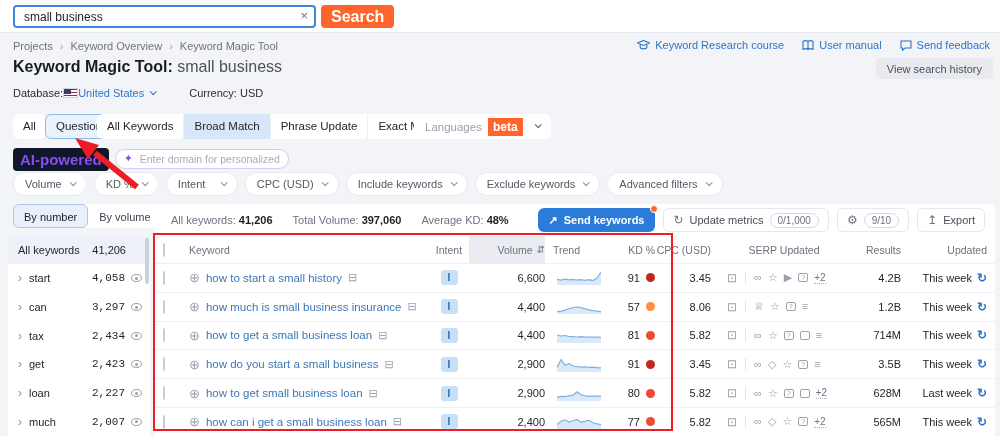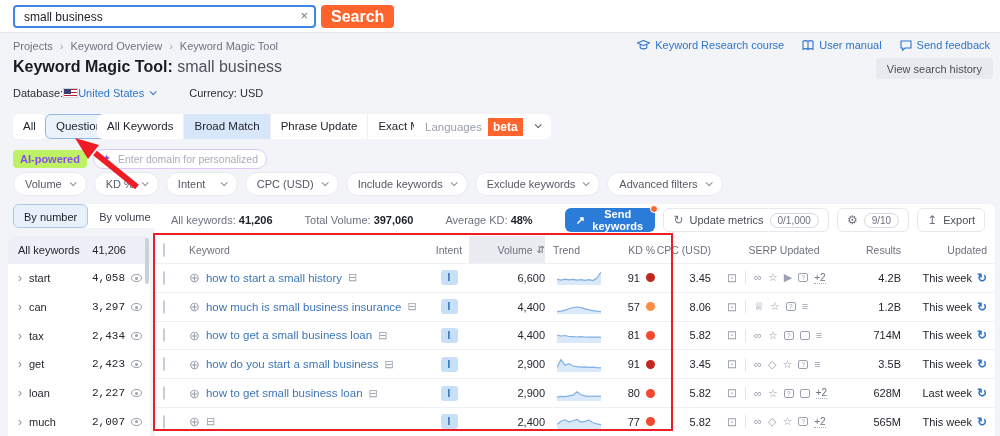--- a/index.html
+++ b/index.html
@@ -40,41 +40,41 @@
   .tab-questions { position:absolute; left:45px; top:0; height:25px; line-height:23px; padding:0 10px; background:#eaf2fc; border:1px solid #8fb9ea; border-radius:6px; cursor:pointer; }
   .tab-group { position:absolute; left:97px; top:0; height:25px; display:flex; background:#fff; border-radius:6px; overflow:hidden; }
   .tab-item { line-height:25px; padding:0 10px; border-right:1px solid #eef0f4; cursor:pointer; white-space:nowrap; }
   .tab-item:last-child { border-right:none; }
   .tab-item.sel { background:#d7e7f9; }
   .tab-lang { position:absolute; left:414px; top:0; height:25px; display:flex; align-items:center; gap:6px; padding:0 11px; background:#fff; border-radius:6px; color:#9aa0ac; cursor:pointer; }
   .beta-badge { background:#ff642d; color:#fff; font-size:12px; font-weight:bold; padding:2px 5px; border-radius:0; }
 
   
   .ai-row { position:absolute; top:149px; left:13px; height:20px; display:flex; align-items:center; gap:6px; }
-  .ai-badge { background:#bef264; color:#8a4bf0; font-size:11px; font-weight:bold; padding:3px 7px; border-radius:4px; }
+  .ai-badge { background:#0f172a; color:#8a4bf0; font-size:15px; font-weight:bold; padding:3px 7px; border-radius:4px; }
   .ai-input-wrap { position:relative; width:174px; height:20px; }
   .ai-input { width:100%; height:100%; border:1px solid #dcc9f8; border-radius:10px; padding:0 8px 0 24px; font-size:10.5px; font-family:inherit; color:#6e7180; outline:none; background:#fff; }
   .ai-input::placeholder { color:#a9adb8; }
   .ai-spark { position:absolute; left:9px; top:3px; color:#8a4bf0; font-size:11px; }
 
   
   .filters-row { position:absolute; top:172px; left:13px; display:flex; gap:7px; font-size:11px; color:#565965; }
   .filter-btn { height:24px; display:flex; align-items:center; padding:0 11px; background:#fff; border:1px solid #e8eaf0; border-radius:12px; cursor:pointer; white-space:nowrap; }
   .filter-btn .chev { color:#8a8f9c; margin-left:8px; }
   .filter-btn.wide { min-width:72px; justify-content:space-between; }
 
   
   .toggle { position:absolute; top:204px; left:13px; height:24px; display:flex; background:#fff; border-radius:6px; font-size:11px; overflow:visible; }
   .toggle-seg { line-height:24px; padding:0 10px; cursor:pointer; color:#3f4250; border:1px solid transparent; border-radius:6px; }
   .toggle-seg.sel { background:#e7f0fb; border-color:#a9c8ec; color:#1c1f27; }
 
   
   .panel { position:absolute; left:155px; top:204px; width:840px; height:232px; background:#fff; border-radius:6px 6px 0 0; }
   .stats-strip { height:32px; display:flex; align-items:center; padding:0 10px 0 16px; font-size:11px; color:#6e7180; }
-  .stat { margin-right:32px; white-space:nowrap;text-align:right; }
+  .stat { margin-right:20px; white-space:nowrap;text-align:right; }
   .stat b { color:#1d2027; }
   .actions { margin-left:auto; display:flex; align-items:center; gap:8px; }
   .send-btn { position:relative; height:24px; display:flex; align-items:center; gap:6px; padding:0 11px; background:#2b7cd9; border:none; border-radius:6px; color:#fff; font-weight:bold; font-size:11px; font-family:inherit; cursor:pointer; }
   .send-dot { position:absolute; right:-3px; top:-3px; width:8px; height:8px; border-radius:50%; background:#ff642d; border:1.5px solid #fff; }
   .act-btn { height:24px; display:flex; align-items:center; gap:6px; padding:0 9px; background:#fff; border:1px solid #e6e8ee; border-radius:6px; font-size:11px; color:#4b4e59; font-family:inherit; cursor:pointer; white-space:nowrap; }
   .pill { border:1px solid #d4d7df; border-radius:9px; padding:1px 7px; font-size:10px; color:#6e7180; }
   .ic-gray { color:#6e7180; font-size:12px; }
 
   
   .thead { height:27px; display:flex; align-items:center; padding:0 8px; font-size:10.5px; color:#6e717e; }
@@ -509,20 +509,21 @@
       <span class="col-res">628M</span>
       <span class="col-upd">
         <span>Last week</span>
         <span class="upd-refresh">↻</span>
       </span>
     </div>
   <div class="trow">
       <span class="col-check"><span class="checkbox"></span></span>
       <span class="col-kw">
         <span class="plus-ic">⊕</span>
+        <span class="kw-link">how can i get a small business loan</span>
         <span class="snip-ic">⊟</span>
       </span>
       <span class="col-intent">
         <span class="intent-badge">I</span>
       </span>
       <span class="col-vol">2,400</span>
       <span class="col-trend">
         <svg width="44" height="15">
           <polygon class="spark-area" points="0,15 0.0,10.6 4.0,7.3 8.0,5.8 12.0,8.0 16.0,6.8 20.0,5.4 24.0,8.0 28.0,7.3 32.0,6.1 36.0,8.7 40.0,9.9 44.0,10.6 44,15"></polygon>
           <polyline class="spark-line" points="0.0,10.6 4.0,7.3 8.0,5.8 12.0,8.0 16.0,6.8 20.0,5.4 24.0,8.0 28.0,7.3 32.0,6.1 36.0,8.7 40.0,9.9 44.0,10.6"></polyline>

